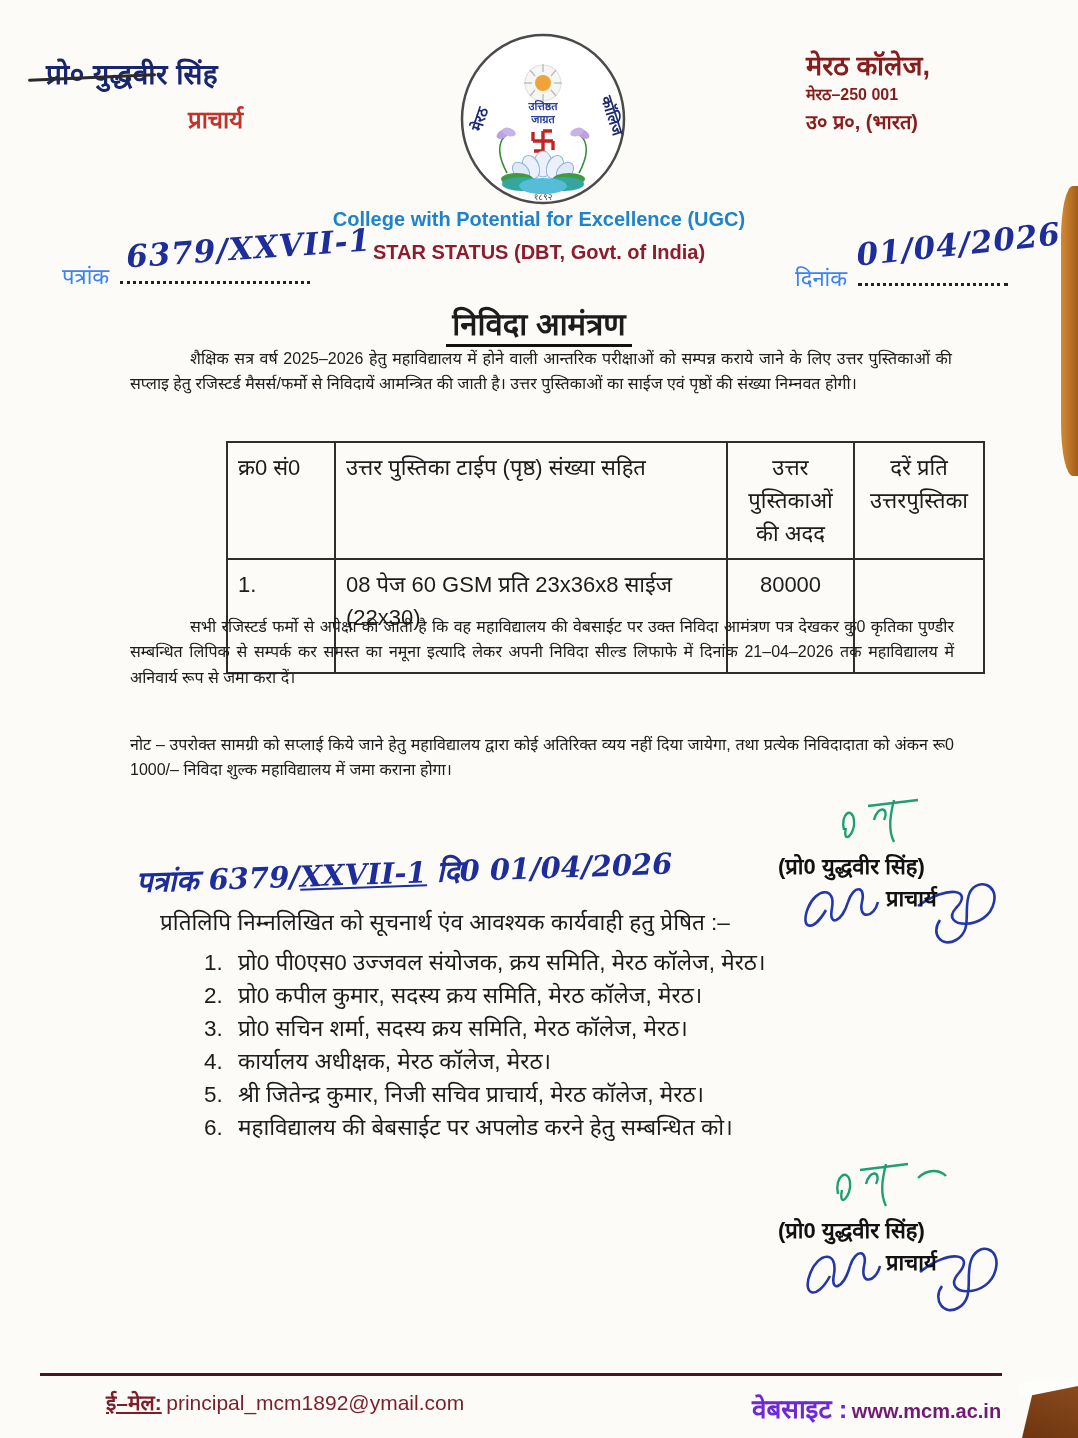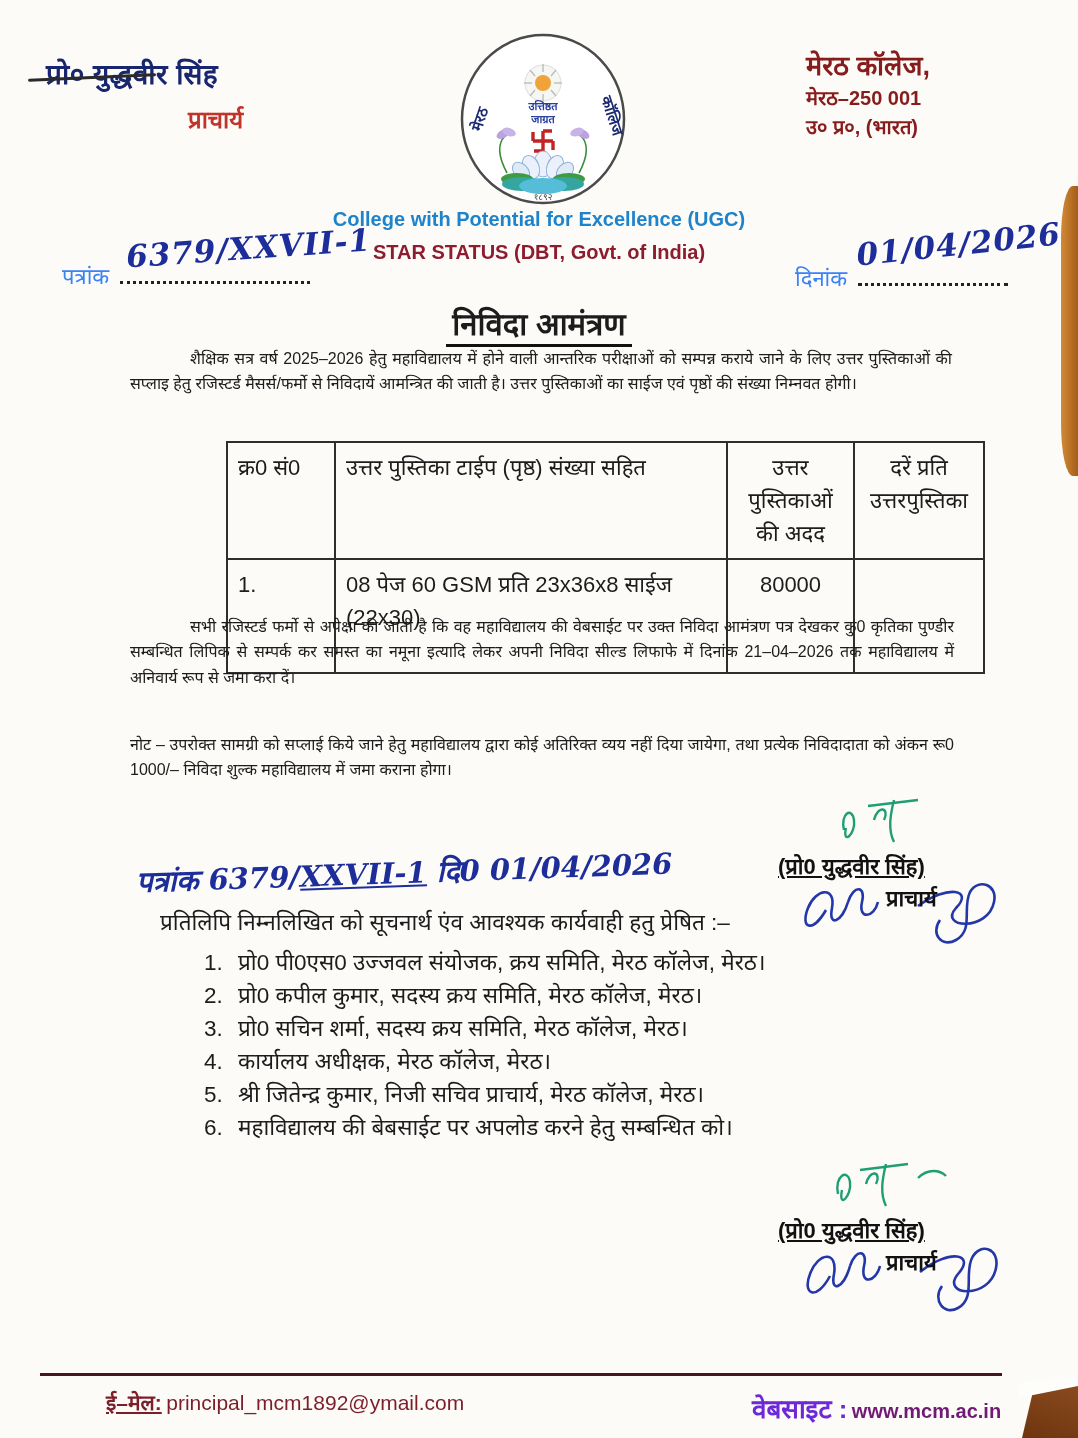--- a/index.html
+++ b/index.html
@@ -7,21 +7,21 @@
     position:relative;width:1078px;height:1438px;margin:0 auto;
     background:#fcfbf8;overflow:hidden;
     font-family:"Liberation Sans", sans-serif;color:#1c1c1c;
   }
   .abs{position:absolute;}
   
   .principal-name{font-size:28px;font-weight:bold;color:#18266e;letter-spacing:.5px;}
   .strike-line{height:3px;background:#2a2a2a;transform:rotate(-2.5deg);border-radius:2px;}
   .principal-title{font-size:24px;font-weight:bold;color:#c0342c;}
   .college-name{font-size:27px;font-weight:bold;color:#871c1c;line-height:1.35;}
-  .college-addr{font-size:20px;font-weight:bold;color:#871c1c;line-height:1.4;}
+  .college-addr{font-size:16px;font-weight:bold;color:#871c1c;line-height:1.4;}
   .college-state{font-size:20px;font-weight:bold;color:#871c1c;line-height:1.5;}
   .banner-blue{width:100%;text-align:center;font-size:20px;font-weight:bold;color:#1d83cb;}
   .banner-red{width:100%;text-align:center;font-size:20px;font-weight:bold;color:#8c1c2e;}
   
   .label-text{font-size:22px;color:#3b82f6;}
   .dotline{display:inline-block;border-bottom:3px dotted #222;height:20px;}
   .hand{font-family:"DejaVu Serif", serif;font-style:italic;font-weight:bold;color:#1d2d9a;}
   .hand-big{font-size:31px;letter-spacing:1px;}
   .hand-underline{text-decoration:underline;}
   
@@ -30,21 +30,21 @@
   .para{font-size:16px;line-height:1.58;text-align:justify;}
   .indent{text-indent:60px;}
   
   table.tender{border-collapse:collapse;}
   table.tender td,table.tender th{
     border:2.5px solid #2e2e2e;font-size:22px;padding:8px 10px;vertical-align:top;
     font-weight:normal;text-align:left;line-height:1.5;
   }
   .c-center{text-align:center !important;}
   
-  .sig-name{font-size:22px;font-weight:bold;color:#111;white-space:nowrap;text-decoration:underline;}
+  .sig-name{font-size:22px;font-weight:bold;color:#111;white-space:nowrap;}
   .sig-title{font-size:22px;font-weight:bold;color:#111;}
   
   .copy-intro{font-size:22.5px;}
   .copy-row{display:flex;font-size:22.5px;line-height:1.47;}
   .copy-num{width:34px;flex:0 0 34px;}
   
   .footer-rule{height:3px;background:#47151f;}
   .email-label{font-size:21px;font-weight:bold;color:#7c1d2a;text-decoration:underline;}
   .email-value{font-size:21px;color:#7c1d2a;font-family:"Liberation Sans", sans-serif;}
   .web-label{font-size:26px;font-weight:bold;color:#6d28d9;}

